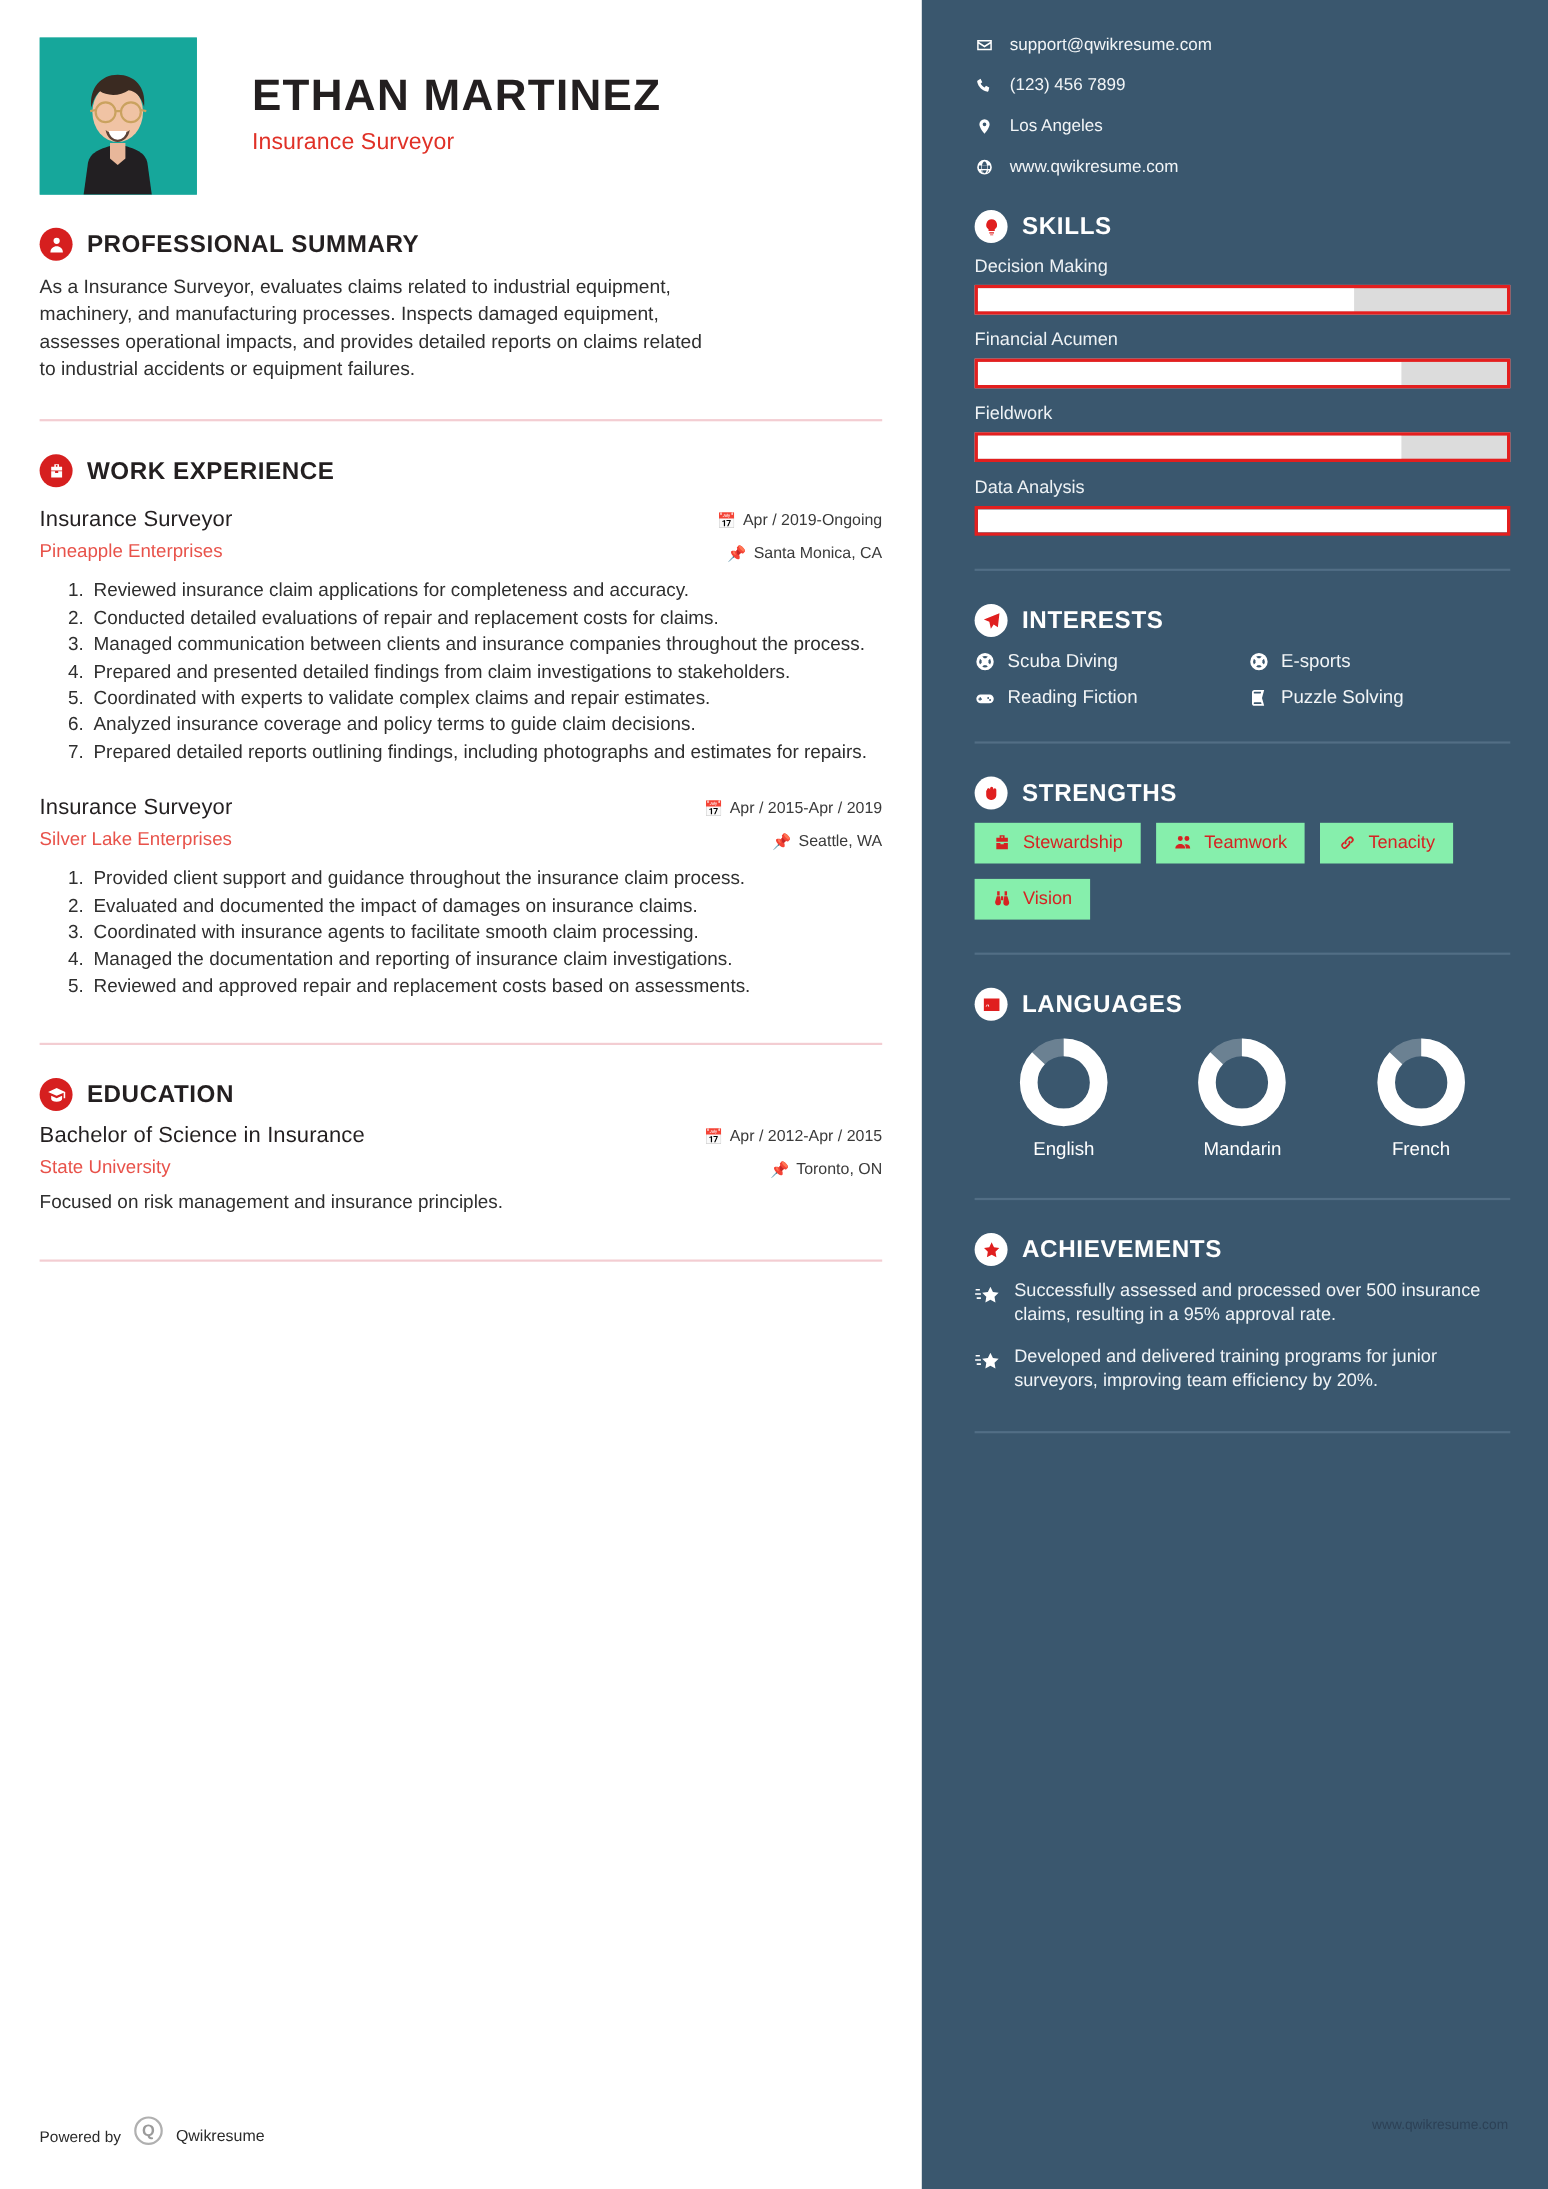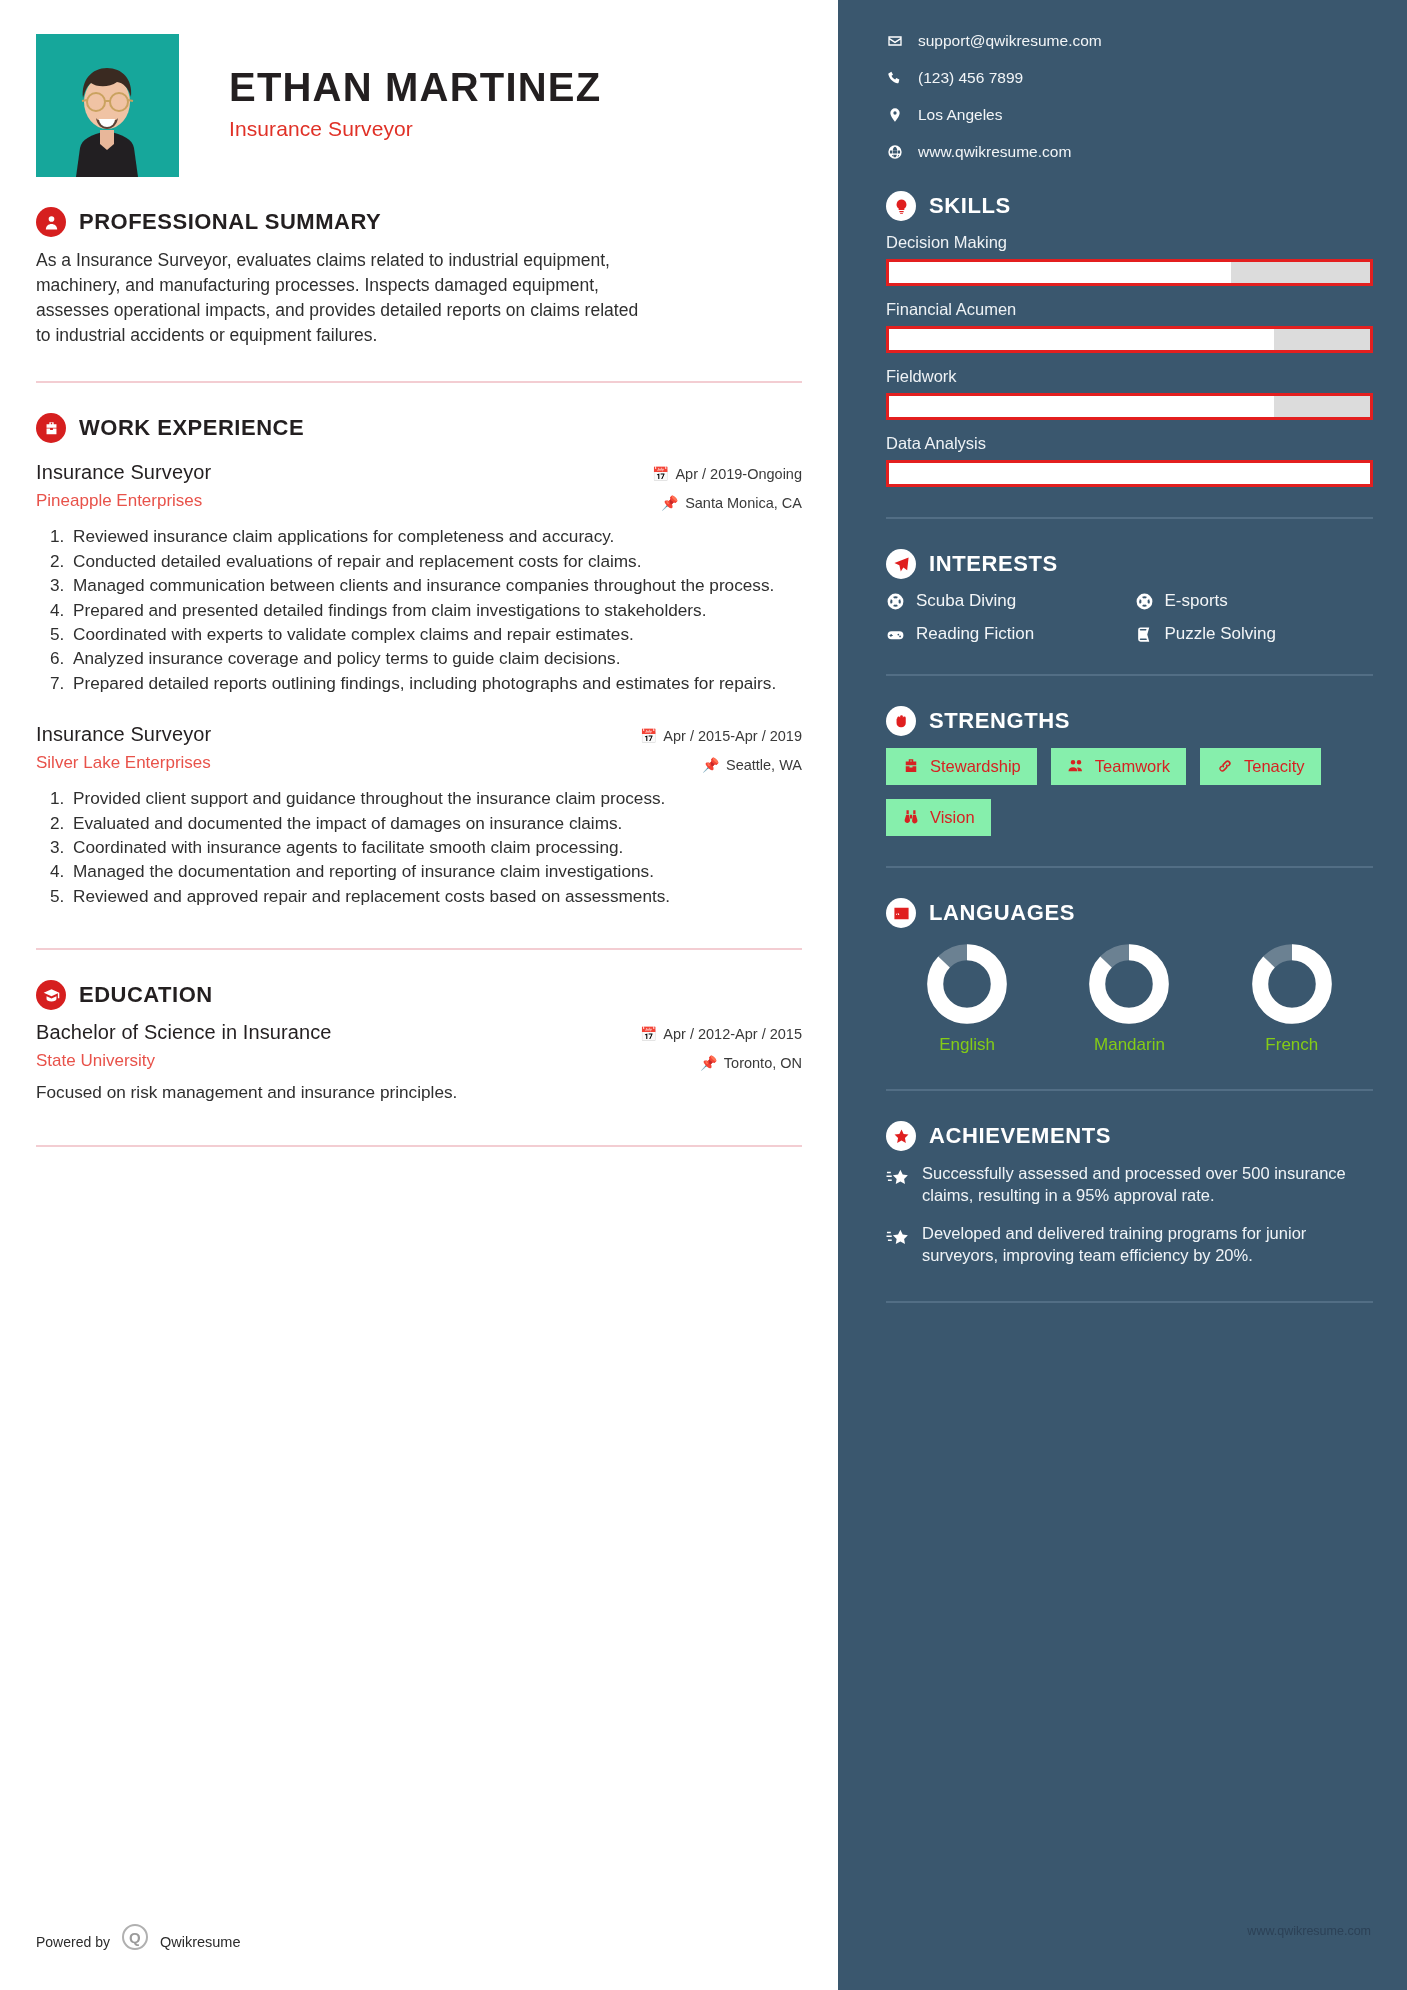--- a/index.html
+++ b/index.html
@@ -123,21 +123,21 @@
   }
   .meta-icon { font-size: 14px; line-height: 1; }
 
   ol.bullets {
     margin: 14px 0 0 0;
     padding-left: 33px;
     font-size: 17.2px;
     line-height: 1.36;
     color: #2f2f2f;
   }
-  ol.bullets li { margin-bottom: 1px; padding-left: 4px; }
+  ol.bullets li { margin-bottom: 1px; padding-left: 4px; margin-left: 12px; }
 
   .edu-desc {
     font-size: 17.2px;
     color: #2f2f2f;
     margin-top: 11px;
   }
 
   .footer-left {
     position: absolute;
     left: 36px;
@@ -264,21 +264,21 @@
   .lang-row {
     display: flex;
     justify-content: space-around;
     margin-top: 14px;
   }
   .lang { text-align: center; }
   .lang svg { display: block; margin: 0 auto; }
   .lang-label {
     margin-top: 9px;
     font-size: 17px;
-    color: #84cc16;
+    color: #ffffff;
   }
 
   
   .ach {
     display: flex;
     gap: 13px;
     margin-bottom: 16px;
     align-items: flex-start;
   }
   .ach svg { width: 23px; height: 23px; fill: #ffffff; flex: 0 0 23px; margin-top: 3px; }

